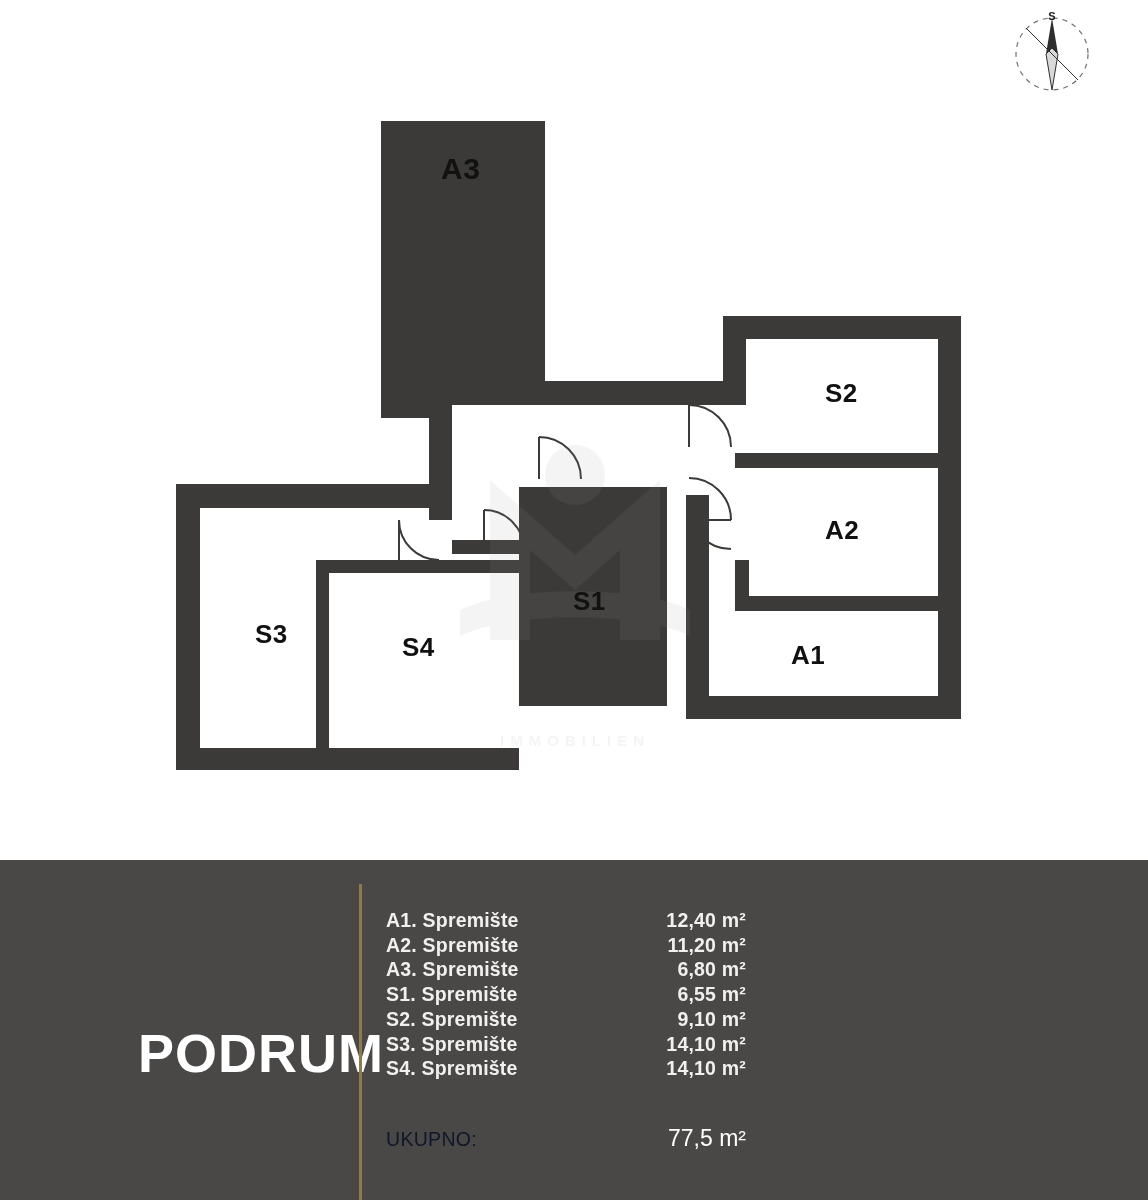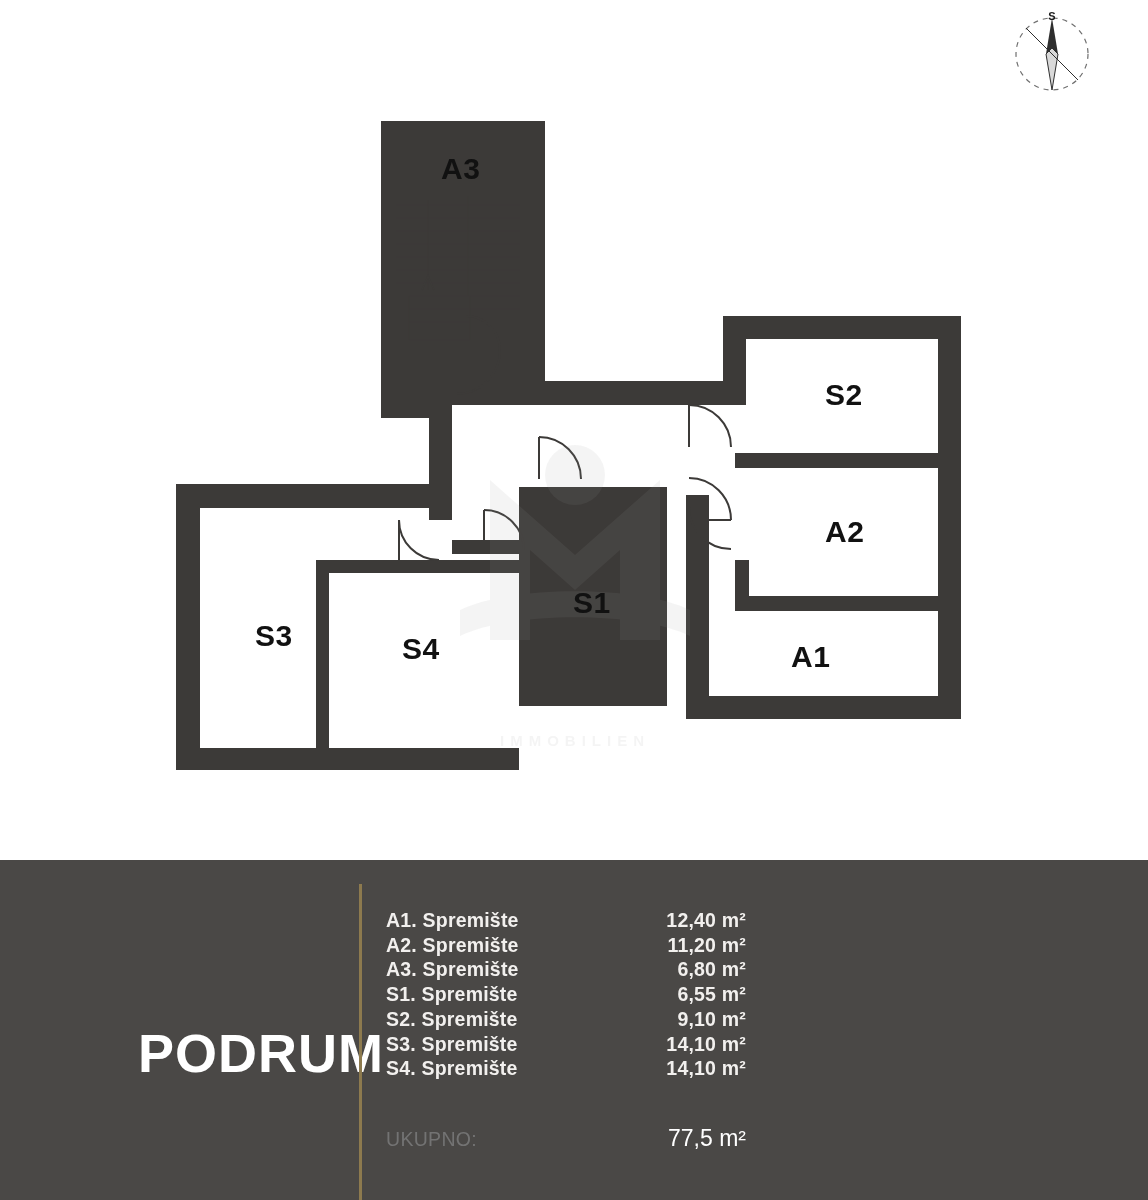--- a/index.html
+++ b/index.html
@@ -24,21 +24,21 @@
   .wm-text{
     position:absolute;left:0;top:248px;width:290px;text-align:center;
     font-size:35px;letter-spacing:9px;font-weight:700;color:#9a9a9a;
   }
   .wm-sub{
     position:absolute;left:0;top:292px;width:290px;text-align:center;
     font-size:15px;letter-spacing:6px;font-weight:700;color:#9a9a9a;
   }
   .room-label{
     position:absolute;font-weight:700;color:#111;
-    font-size:30px;letter-spacing:.5px;
+    font-size:26px;letter-spacing:.5px;
   }
 
   
   .footer{
     position:absolute;left:0;top:860px;width:1148px;height:340px;
     background:#4a4846;
   }
   .footer-title{
     position:absolute;left:138px;top:193px;
     transform:translateY(-50%);
@@ -55,21 +55,21 @@
     display:flex;justify-content:space-between;
     color:#f2f0ee;font-size:19.5px;font-weight:700;line-height:24.7px;
     letter-spacing:.2px;
     text-align:right;
   }
   .legend-row .val{font-weight:700;}
   .total{
     position:absolute;left:386px;top:1125px;width:360px;
     display:flex;justify-content:space-between;align-items:baseline;
   }
-  .total .lbl{color:#737373;font-size:19.5px;font-weight:400;letter-spacing:.3px;}
+  .total .lbl{color:#0f172a;font-size:19.5px;font-weight:400;letter-spacing:.3px;}
   .total .val{color:#ffffff;font-size:23px;font-weight:400;}
 </style>
 </head>
 <body>
 
 <div class="plan-area">
 
   <svg class="compass" viewBox="0 0 92 92">
     <circle cx="46" cy="46" r="36" fill="none" stroke="#6f6f6f" stroke-width="1.2" stroke-dasharray="5 5"></circle>
     <polygon points="46,10 52,46 46,52 40,46" fill="#2e2e2e"></polygon>

